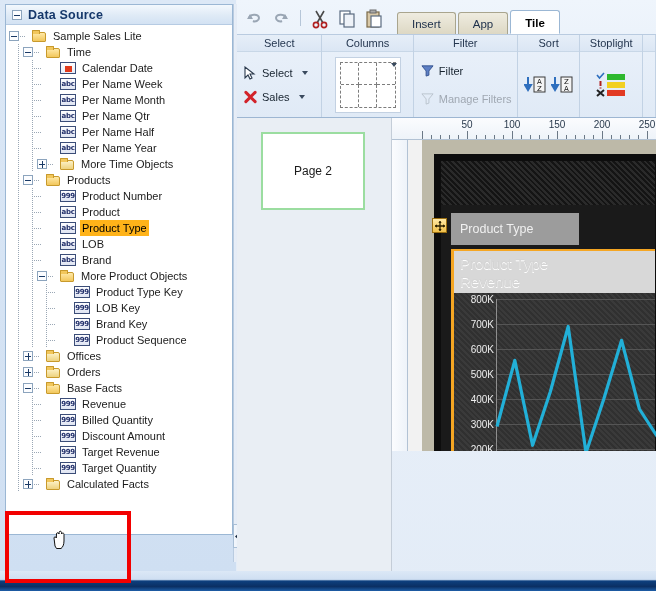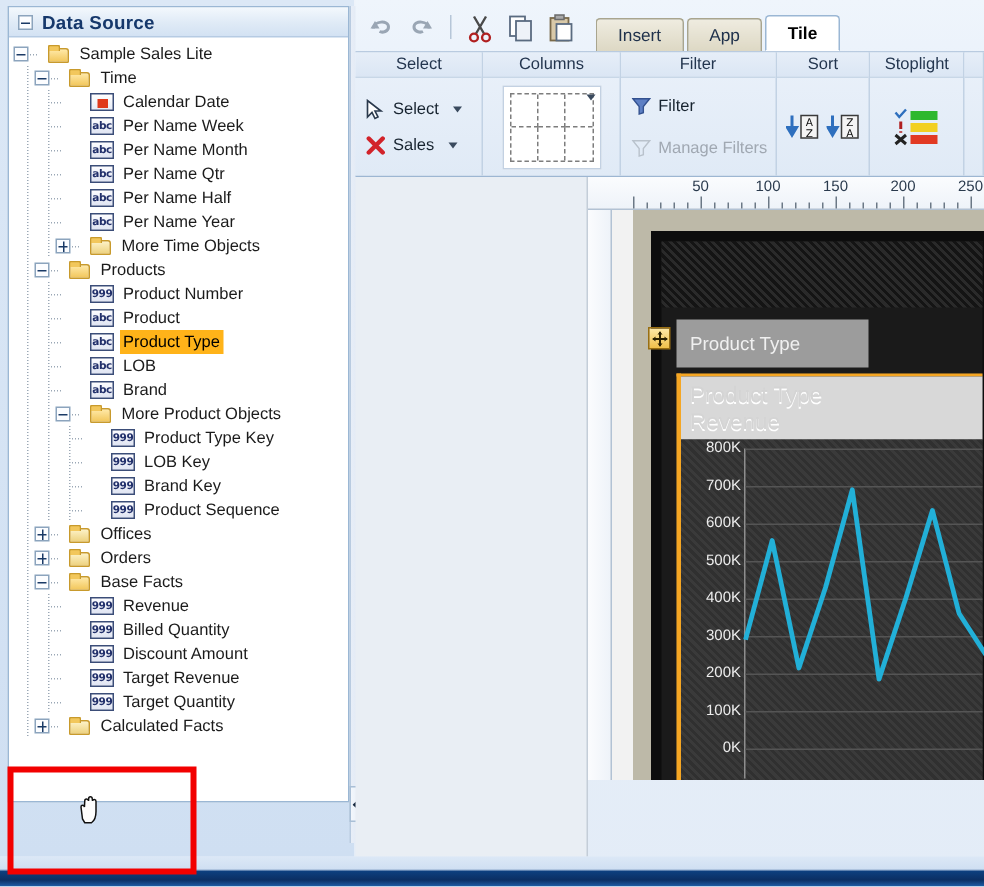--- a/index.html
+++ b/index.html
@@ -238,21 +238,21 @@
     background: #ffffff;
     border: 2px solid #b9b9b9;
     display: flex; align-items: center; justify-content: center;
     font-size: 12px; color: #1b1b1b; margin-bottom: 11px;
   }
   .thumb.selected { border-color: #9bdda0; }
 
   
   #canvas-wrap {
     position: absolute; left: 392px; top: 118px;
-    width: 264px; height: 402px;
+    width: 264px; height: 333px;
     background: #f2f2f2; overflow: hidden;
   }
   #ruler {
     position: absolute; left: 0; top: 0; width: 264px; height: 22px;
     background: linear-gradient(180deg,#fbfcfe 0%, #eef3f9 100%);
     border-bottom: 1px solid #b2c2d4;
   }
   .rtick { position: absolute; bottom: 0; width: 1px; background: #6b7886; }
   .rnum { position: absolute; top: 1px; font-size: 10px; color: #2a3a4d; transform: translateX(-50%); }
   #vruler {
@@ -791,20 +791,23 @@
       </div>
 
       <div class="grp" style="flex:1">
         <div class="grp-hdr"></div>
         <div class="grp-body"></div>
       </div>
     </div>
   </div>
 
   <div id="thumbs">
+      <div class="thumb selected">
+        <span>Page 2</span>
+      </div>
     </div>
 
   <div id="canvas-wrap">
     <div id="ruler">
         <span class="rtick" style="left: 30px; height: 8px;"></span>
         <span class="rtick" style="left: 39px; height: 4px;"></span>
         <span class="rtick" style="left: 48px; height: 4px;"></span>
         <span class="rtick" style="left: 57px; height: 4px;"></span>
         <span class="rtick" style="left: 66px; height: 4px;"></span>
         <span class="rtick" style="left: 75px; height: 8px;"></span>

